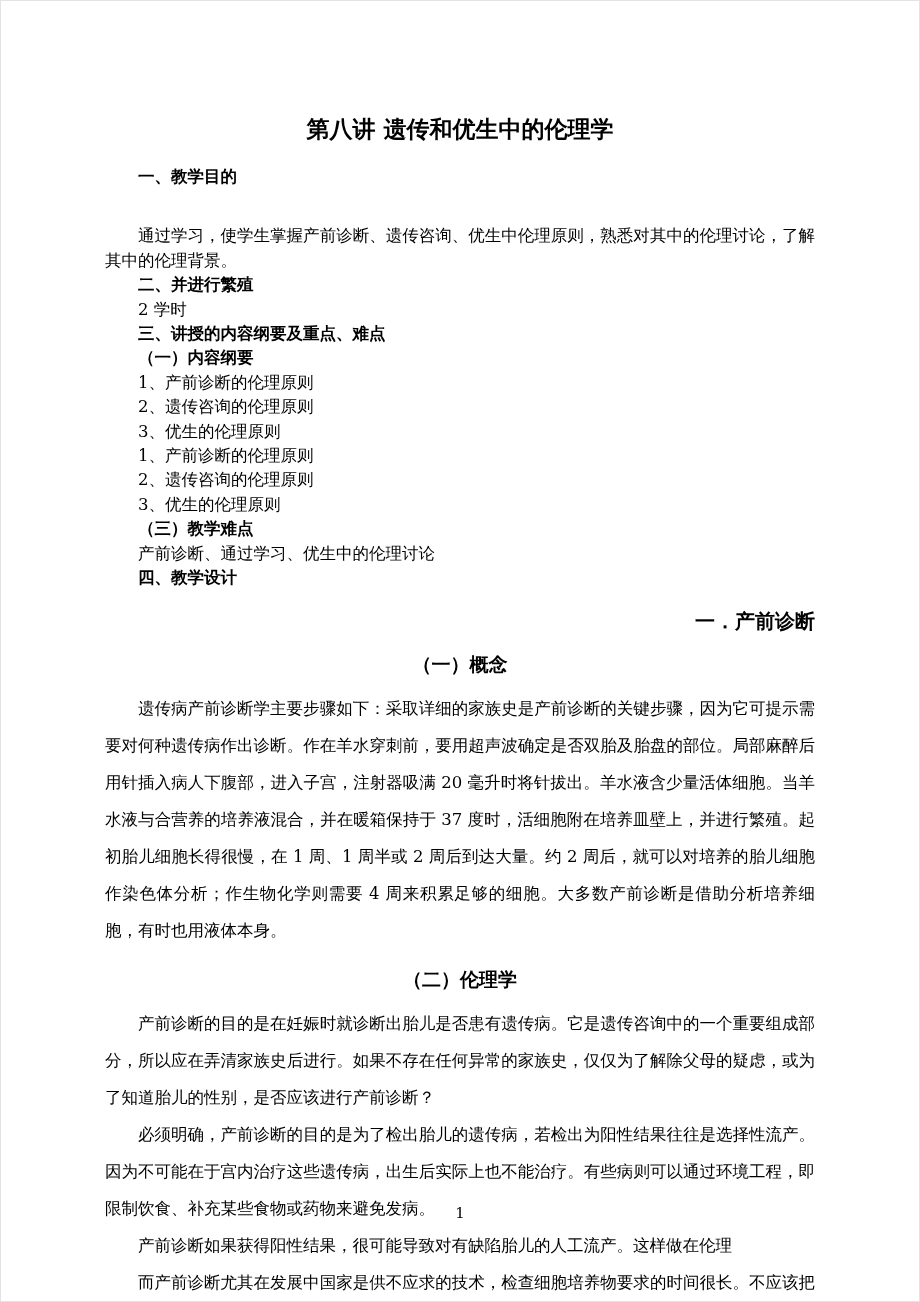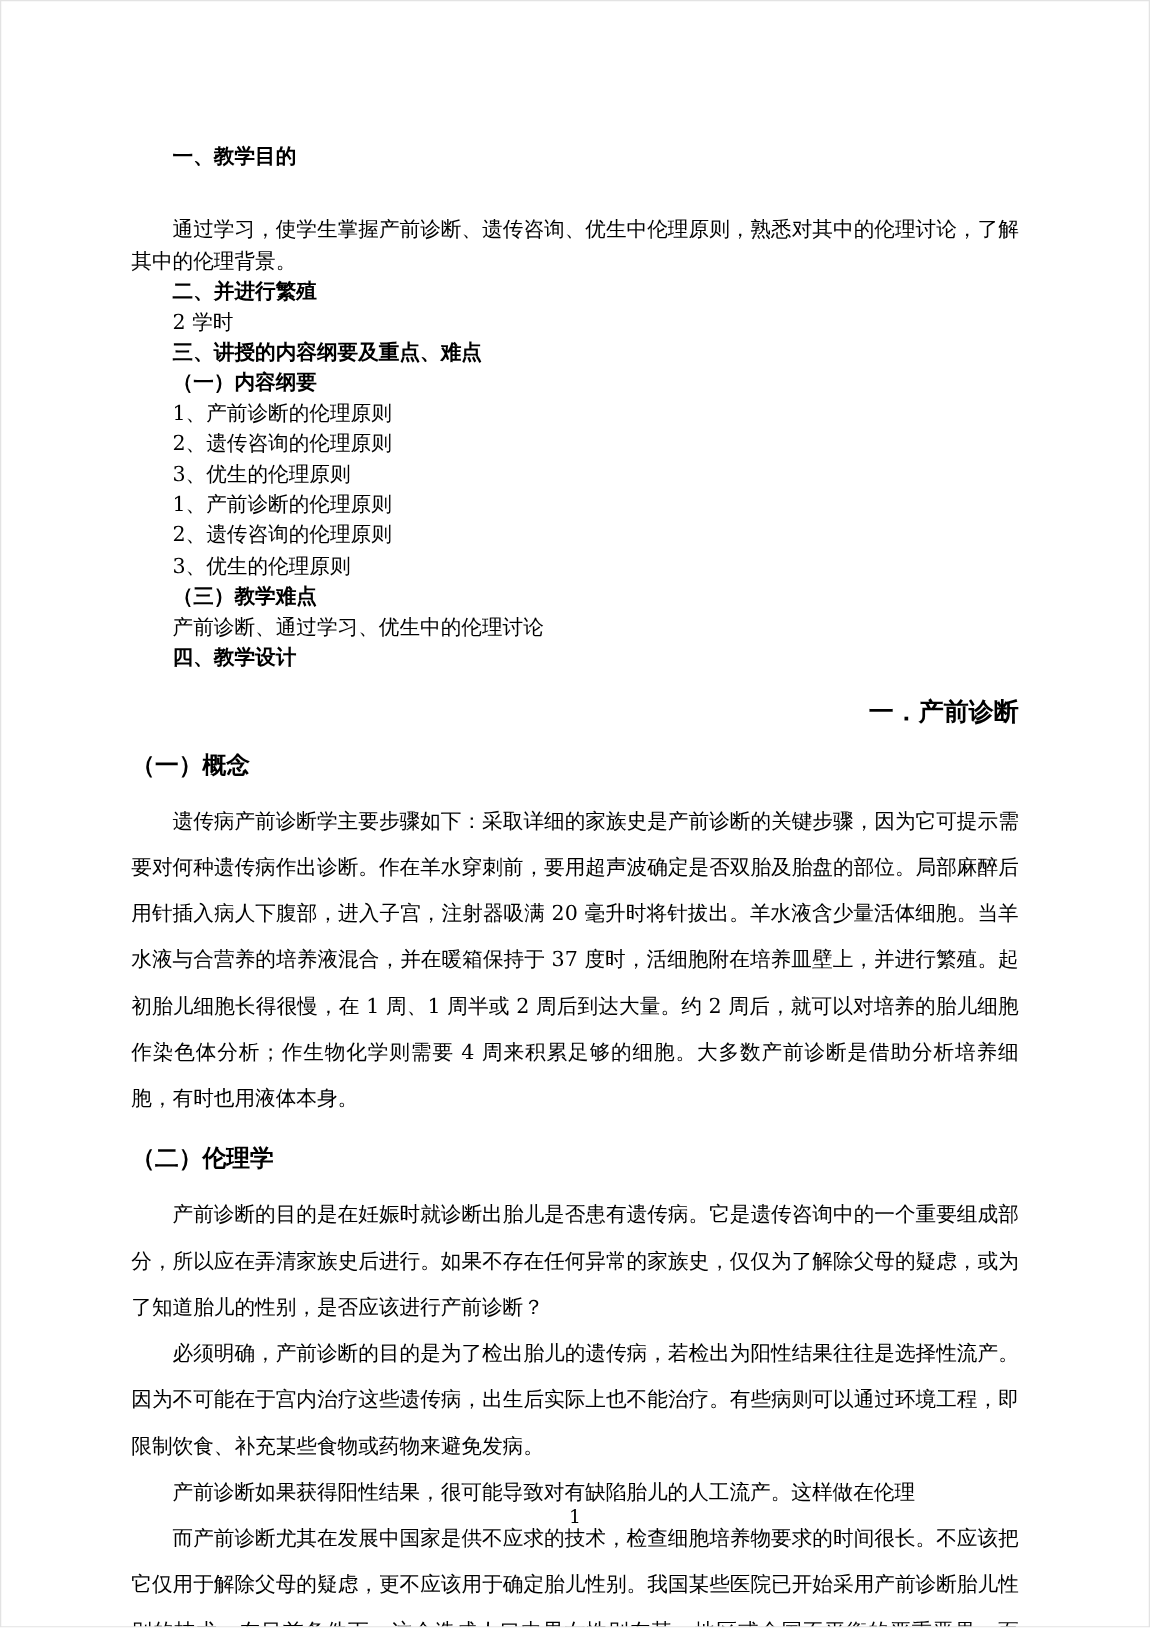--- a/index.html
+++ b/index.html
@@ -47,21 +47,21 @@
   .sec-title {
     font-size: 20px;
     font-weight: bold;
     text-align: right;
     margin: 17px 0 14px 0;
     line-height: 26px;
   }
   .sub-title {
     font-size: 19px;
     font-weight: bold;
-    text-align: left;
+    text-align: center;
     margin: 18px 0 13px 0;
     line-height: 25px;
   }
   .body-para {
     font-size: 16.5px;
     line-height: 37px;
     text-indent: 2em;
     text-align: justify;
     margin: 0;
   }
@@ -73,20 +73,21 @@
     text-align: center;
     font-size: 15px;
     line-height: 18px;
   }
 </style>
 </head>
 <body>
 
 <div class="page">
 
+  <h1 class="doc-title">第八讲 遗传和优生中的伦理学</h1>
 
   <div class="ol-line ol-head">一、教学目的</div>
   <p class="ol-line ol-para">通过学习，使学生掌握产前诊断、遗传咨询、优生中伦理原则，熟悉对其中的伦理讨论，了解其中的伦理背景。</p>
 
   <div class="ol-line ol-head">二、并进行繁殖</div>
   <div class="ol-line ol-item">2 学时</div>
 
   <div class="ol-line ol-head">三、讲授的内容纲要及重点、难点</div>
 
   <div class="ol-line ol-head">（一）内容纲要</div>

